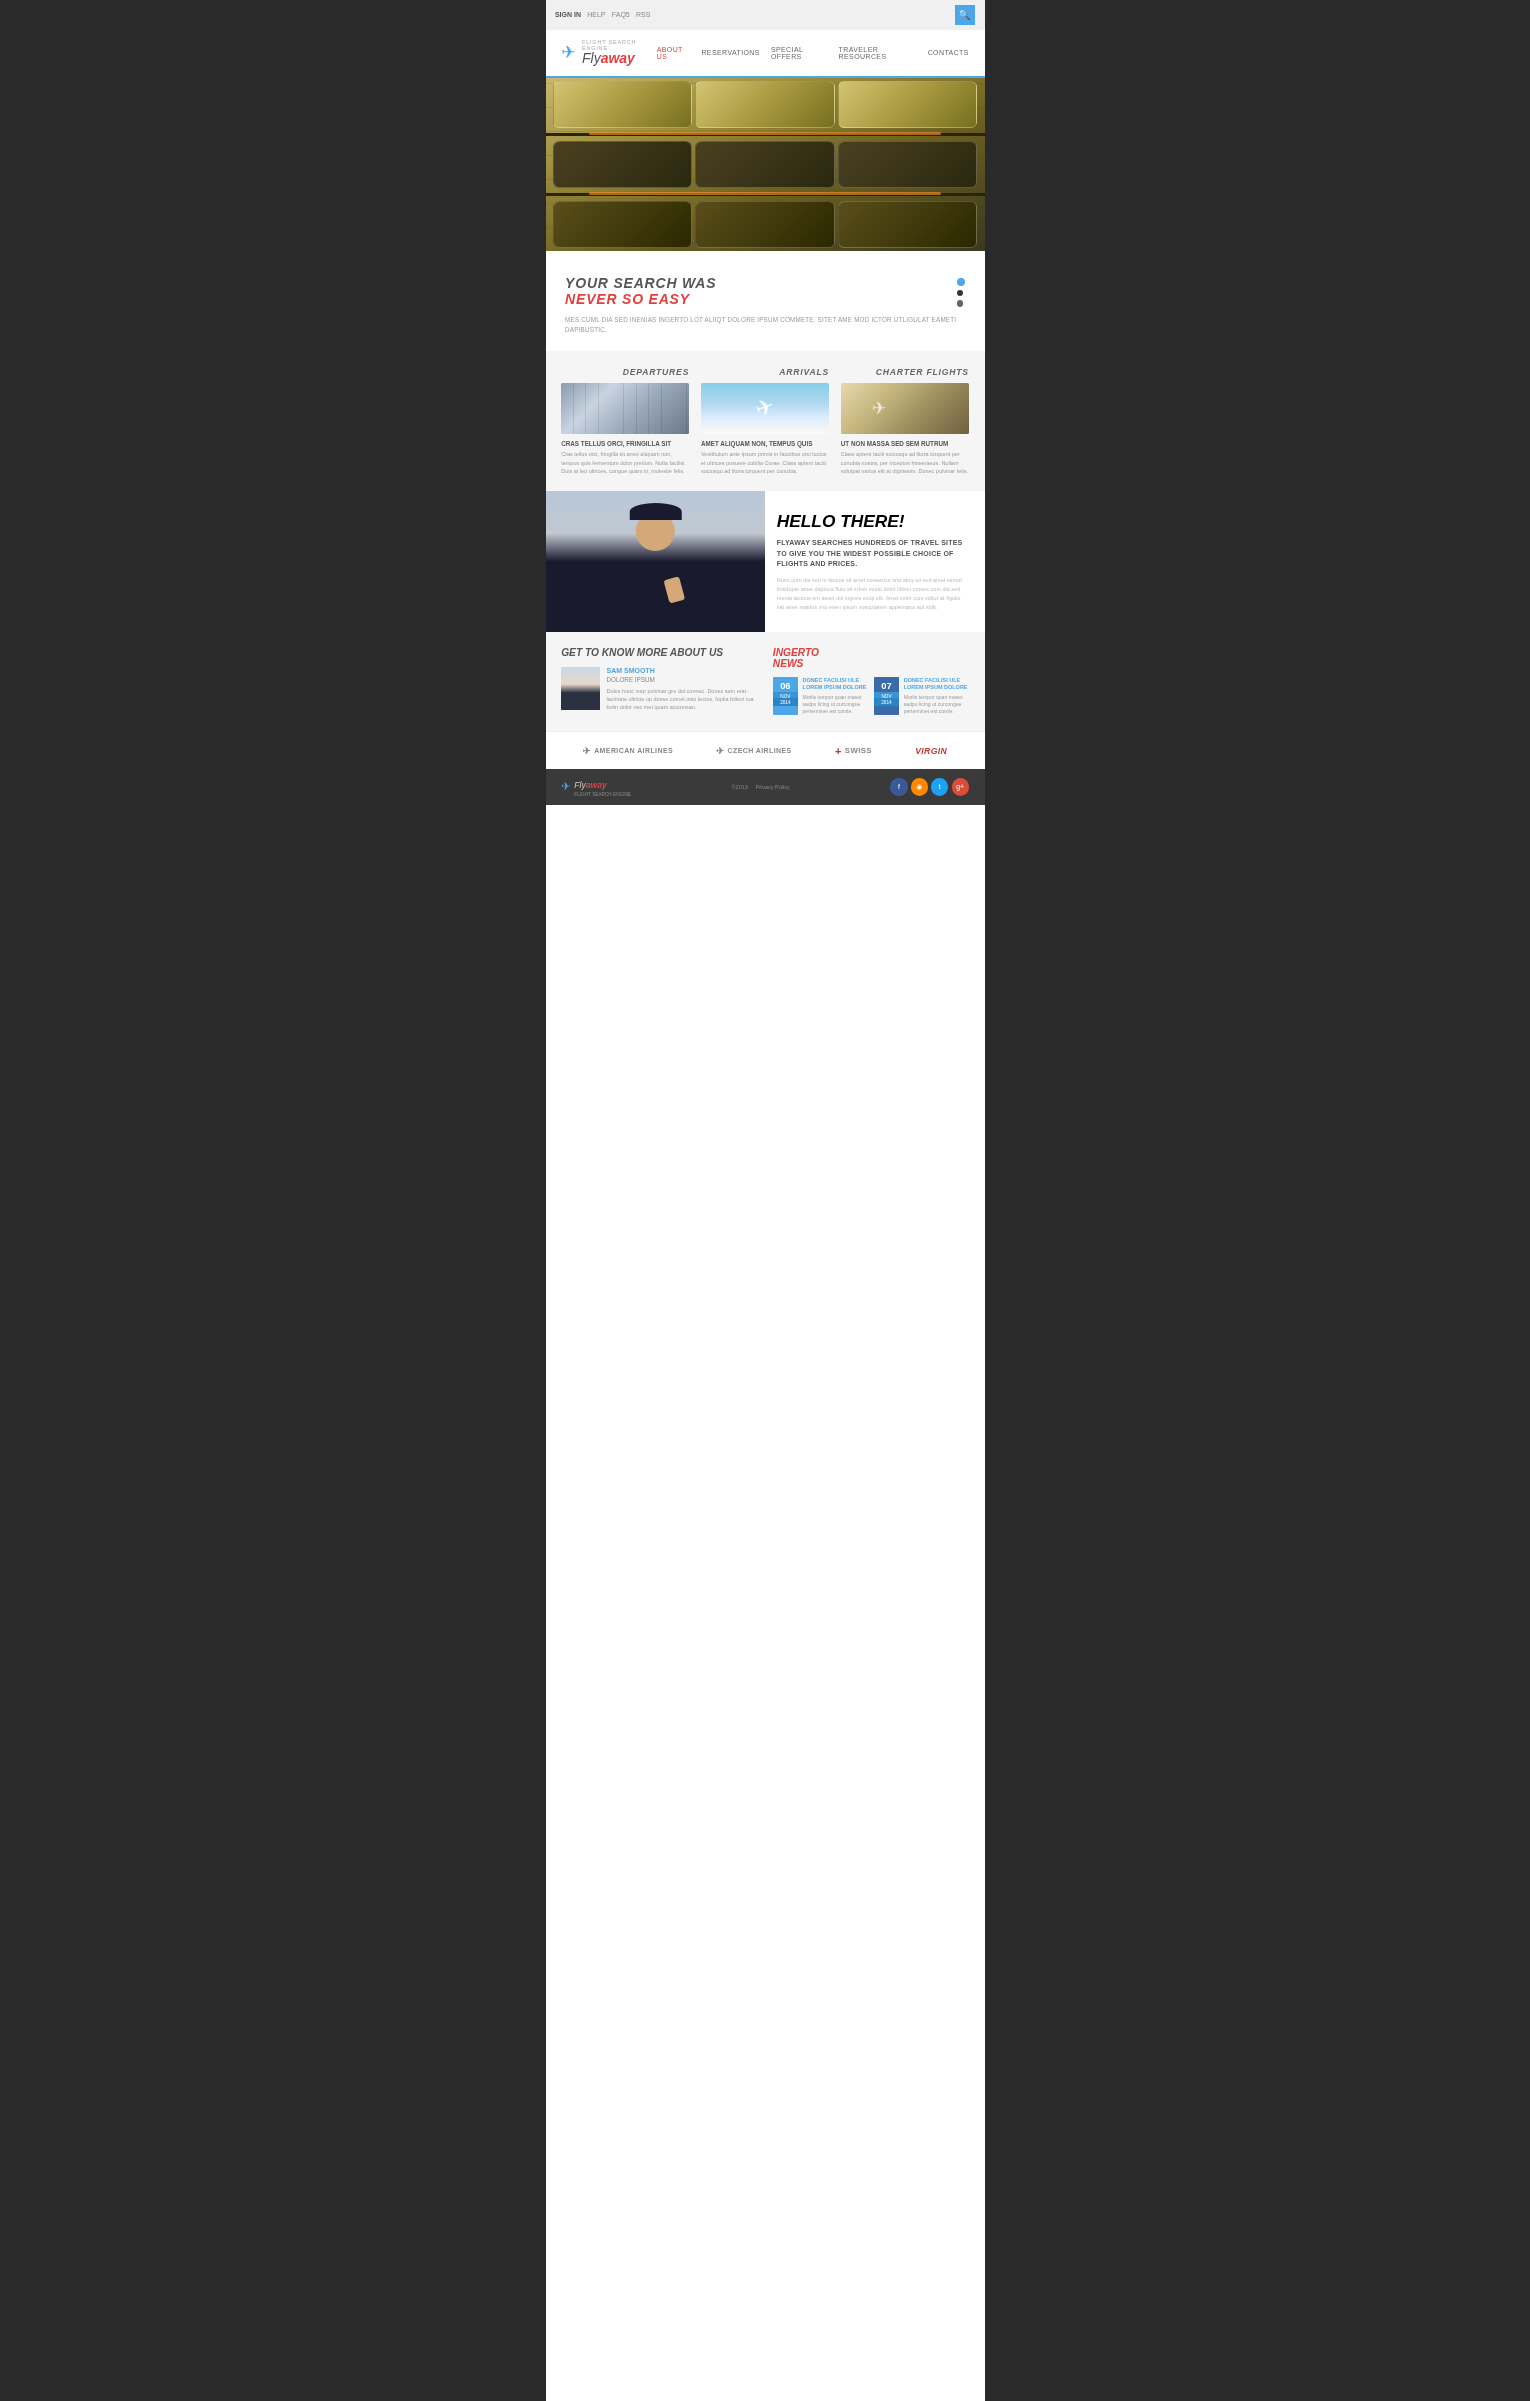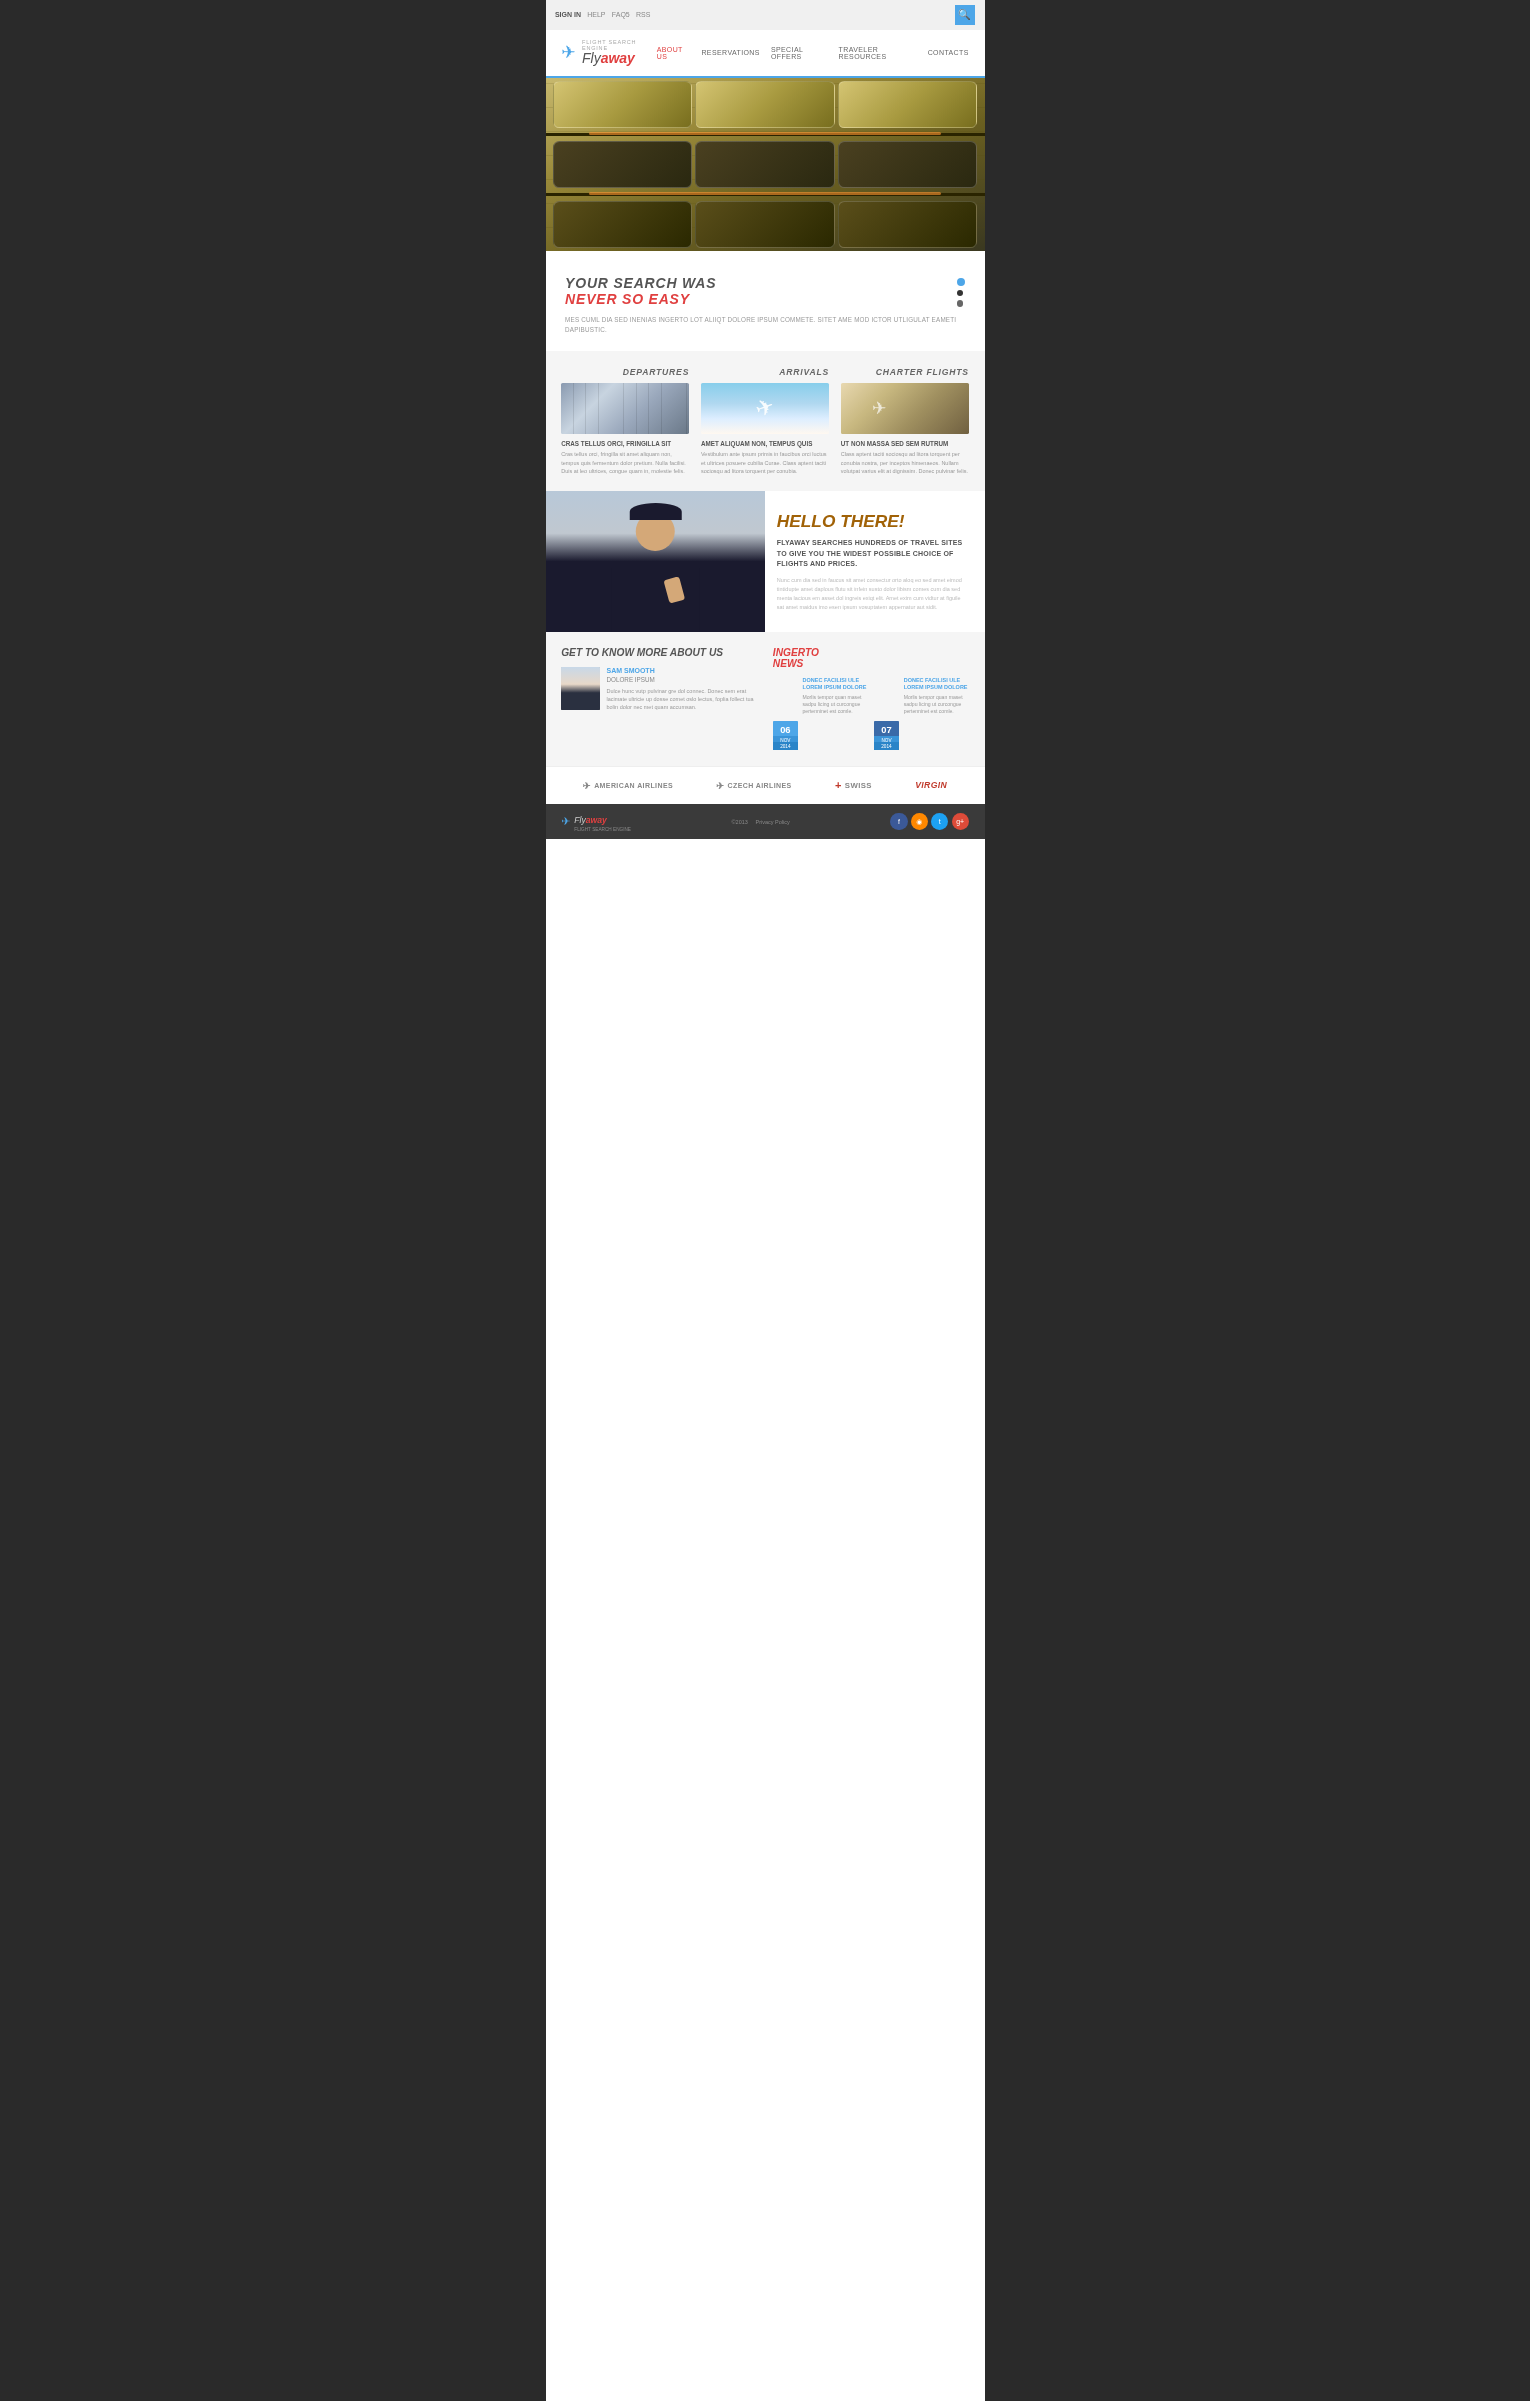--- a/index.html
+++ b/index.html
@@ -326,21 +326,21 @@
     .hello-content {
       width: 50%;
       padding: 15.7px 15.7px 15.7px 11.8px;
       display: flex;
       flex-direction: column;
       justify-content: center;
     }
     .hello-title {
       font-size: 17.3px;
       font-weight: 700;
-      color: #a16207;
+      color: #000000;
       font-style: italic;
       margin-bottom: 6.3px;
     }
     .hello-subtitle {
       font-size: 7px;
       font-weight: 700;
       color: #555;
       text-transform: uppercase;
       line-height: 1.5;
       letter-spacing: 0.2px;
@@ -429,21 +429,20 @@
       gap: 4.7px;
     }
     .news-date {
       background: #4da6e8;
       color: #fff;
       width: 25px;
       flex-shrink: 0;
       text-align: center;
       padding: 2.4px 1.6px;
       border-radius: 0.8px;
-      margin-top: 44px;
     }
     .news-date-day {
       font-size: 9.4px;
       font-weight: 700;
       display: block;
     }
     .news-date-month {
       font-size: 4.7px;
       display: block;
       text-transform: uppercase;

